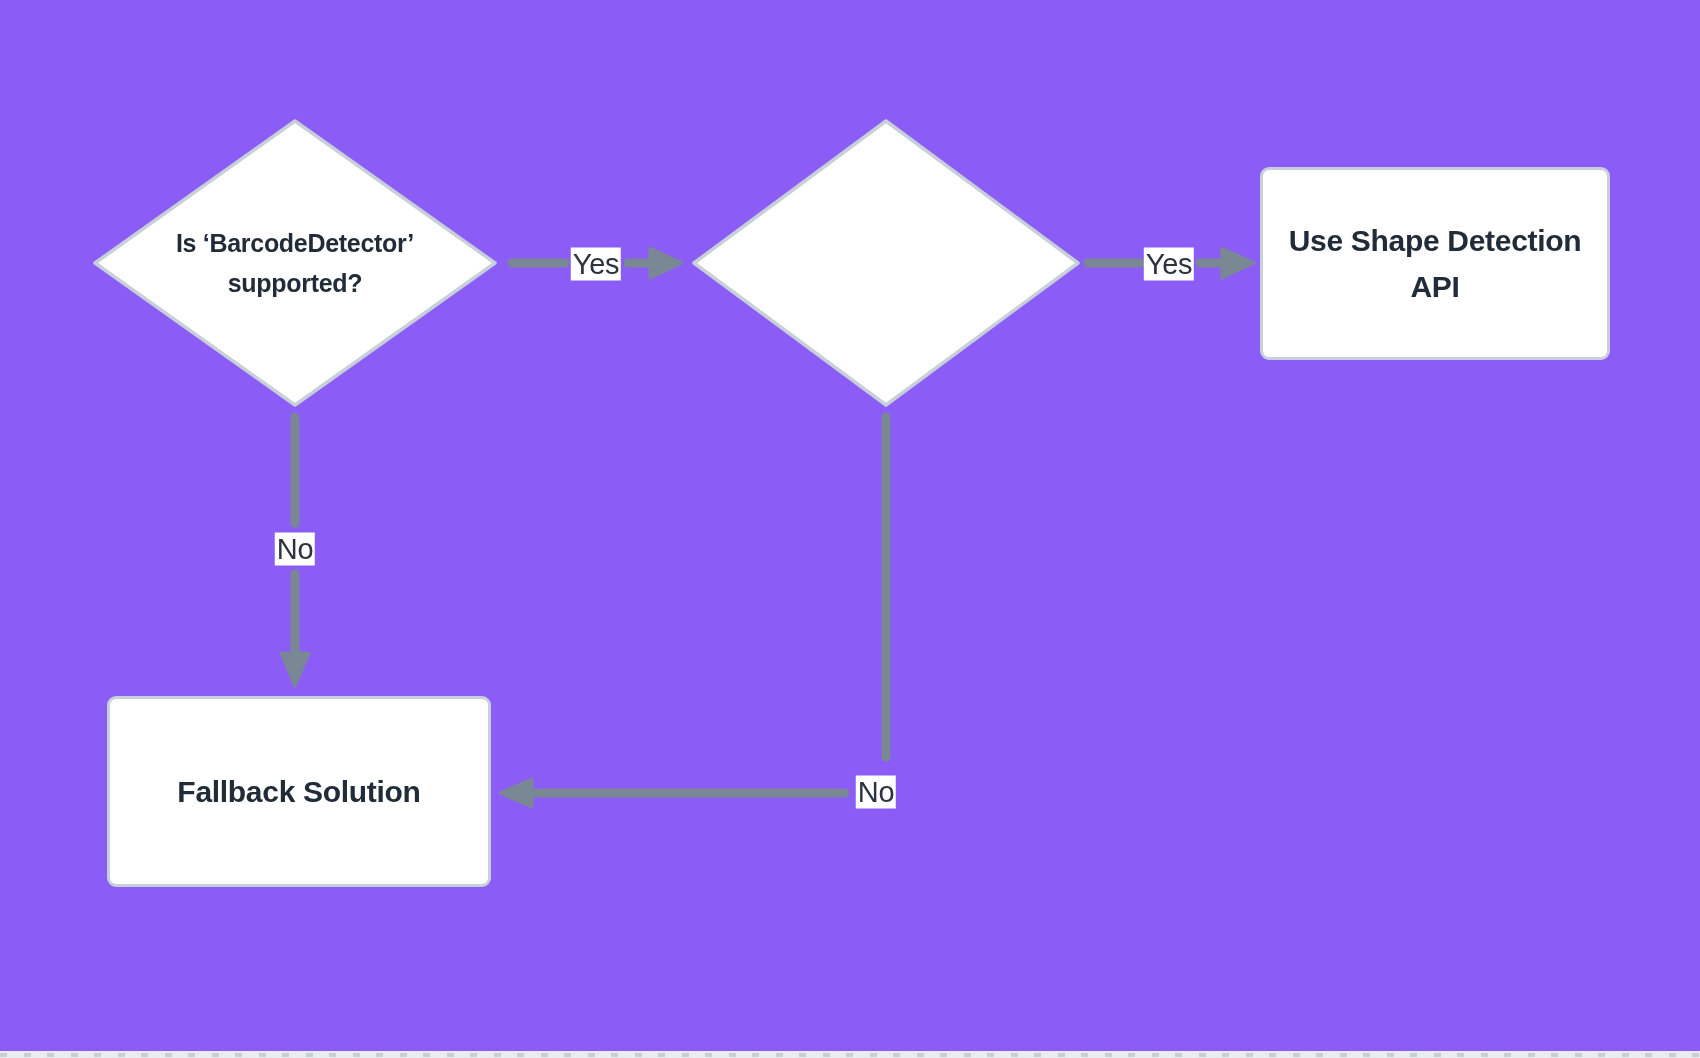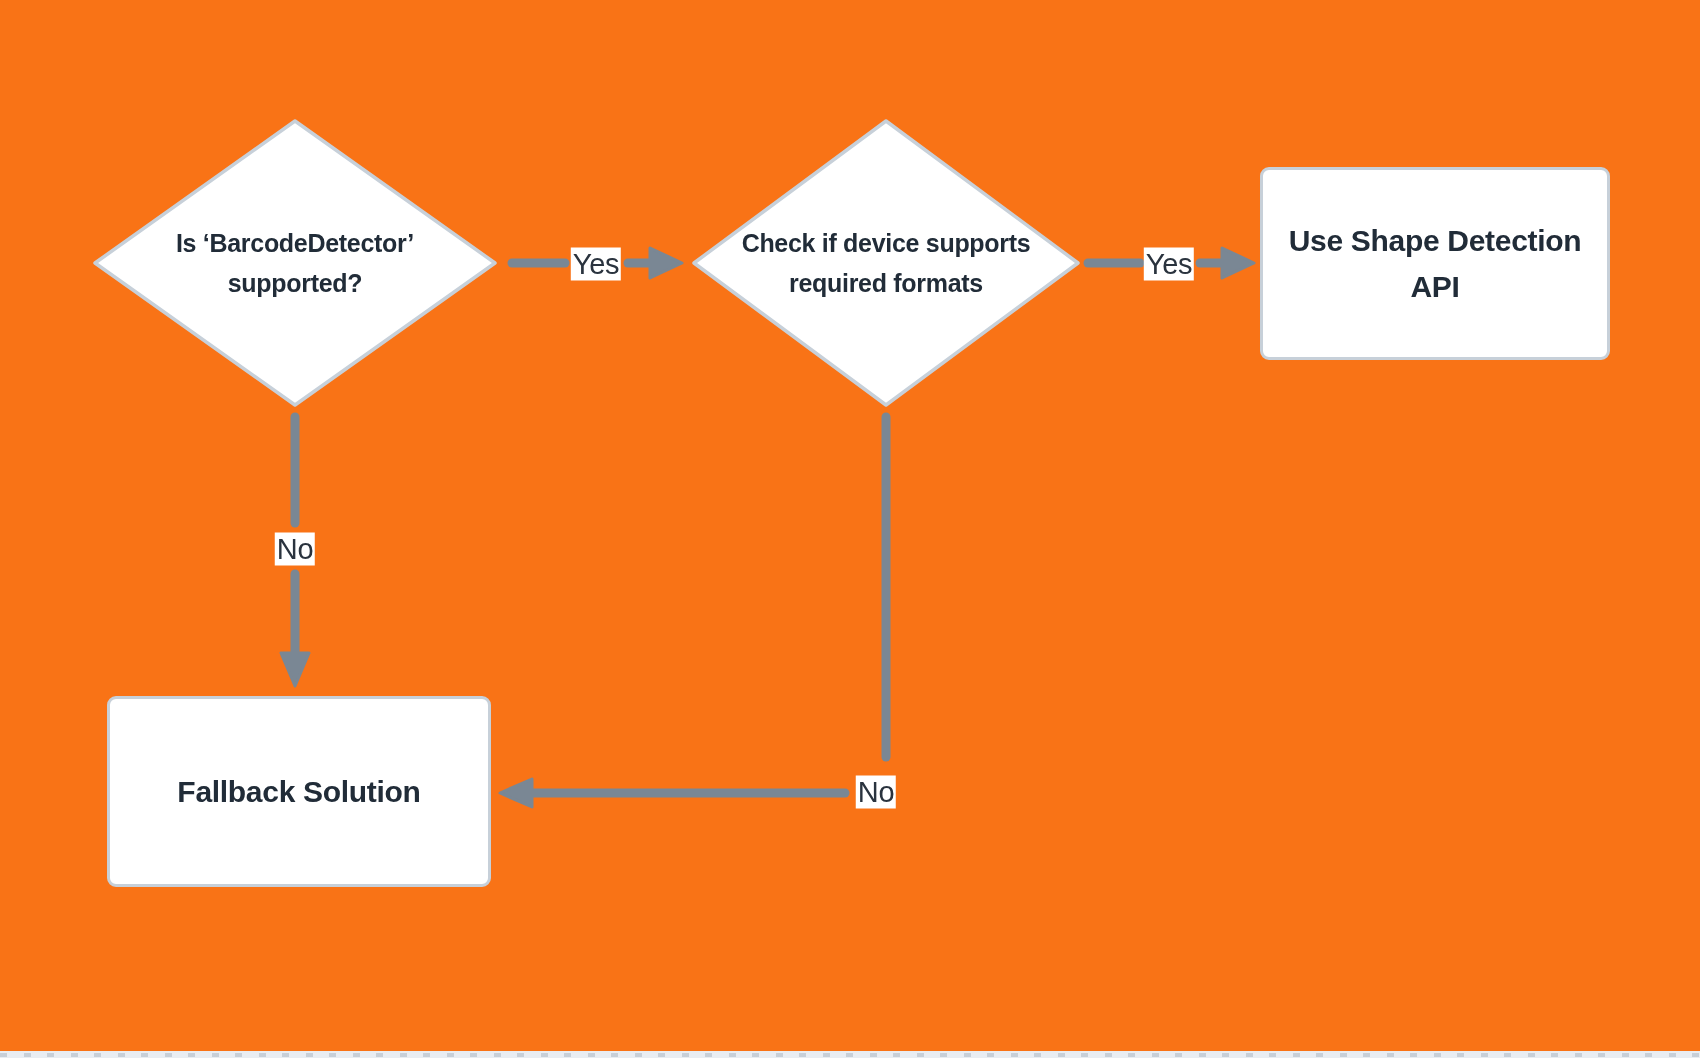--- a/index.html
+++ b/index.html
@@ -1,20 +1,20 @@
 <!DOCTYPE html>
 <html><head>
 <meta charset="utf-8">
 <style>
   html, body { margin: 0; padding: 0; background: #ffffff; }
   .stage {
     position: relative;
     width: 1700px;
     height: 1058px;
-    background: #f97316;
+    background: #8b5cf6;
     overflow: hidden;
     font-family: "Liberation Sans", sans-serif;
   }
   svg.layer { position: absolute; left: 0; top: 0; }
 
   .shape {
     fill: #ffffff;
     stroke: #c7d0d9;
     stroke-width: 3.5;
     stroke-linejoin: round;
@@ -119,22 +119,20 @@
     <polygon class="edge-head" points="281,653 309,653 295,686"></polygon>
 
     <line class="edge-line" x1="886" y1="417" x2="886" y2="757"></line>
     <line class="edge-line" x1="845" y1="793" x2="532" y2="793"></line>
     <polygon class="edge-head" points="532,779 532,807 500,793"></polygon>
   </svg>
 
   <div class="node-label diamond-label" style="left:135px; top:218px; width:320px; height:90px;">Is ‘BarcodeDetector’
 supported?</div>
 
-  <div class="node-label diamond-label" style="left:716px; top:218px; width:340px; height:90px;">Check if device supports
-required formats</div>
 
   <div class="process-box" style="left:1260px; top:167px; width:350px; height:193px;">
     <div class="box-label">Use Shape Detection
 API</div>
   </div>
 
   <div class="process-box" style="left:107px; top:696px; width:384px; height:191px;">
     <div class="box-label">Fallback Solution</div>
   </div>
 

